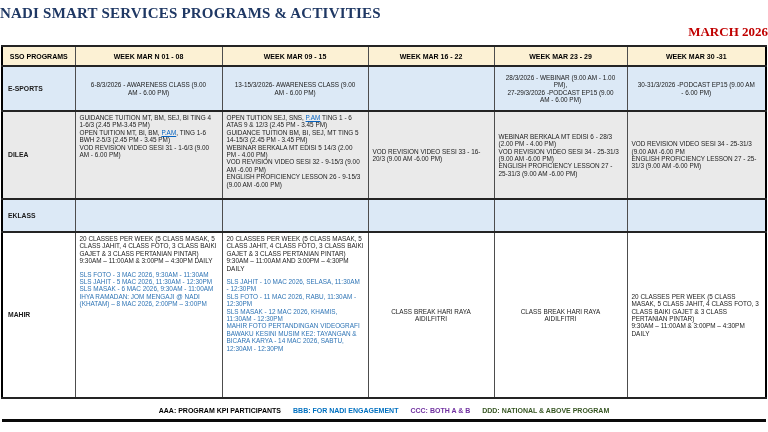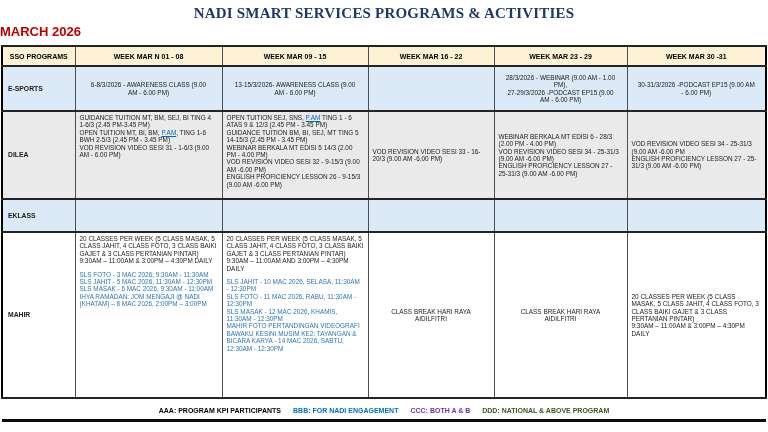--- a/index.html
+++ b/index.html
@@ -1,19 +1,19 @@
 <!DOCTYPE html>
 <html style="--navy: #1F3864; --red: #C00000; --header_bg: #FCF1D4; --row_blue: #DCE9F6; --row_gray: #EAEAEA; --row_white: #FFFFFF; --text_blue: #2E74B5; --link_blue: #0563C1; --footer_blue: #0070C0; --footer_purple: #7030A0; --footer_green: #375623;"><head>
 <meta charset="utf-8">
 <style>
   html,body{margin:0;padding:0;}
   body{width:768px;height:432px;background:#ffffff;font-family:"Liberation Sans",sans-serif;overflow:hidden;}
   .page{position:relative;width:768px;height:432px;overflow:hidden;}
-  .title{text-align:center;color:var(--navy);font-family:"Liberation Serif",serif;font-weight:bold;font-size:15px;line-height:17px;margin-top:5px;letter-spacing:.2px;}
-  .subtitle{text-align:left;color:var(--red);font-family:Liberation Sans, sans-serif;font-weight:bold;font-size:13px;line-height:14px;margin-top:3px;}
+  .title{text-align:left;color:var(--navy);font-family:"Liberation Serif",serif;font-weight:bold;font-size:15px;line-height:17px;margin-top:5px;letter-spacing:.2px;}
+  .subtitle{text-align:right;color:var(--red);font-family:Liberation Serif, serif;font-weight:bold;font-size:13px;line-height:14px;margin-top:3px;}
   table.sched{border-collapse:collapse;table-layout:fixed;width:764px;margin:6px auto 0;border:2px solid #000;}
   .sched th,.sched td{border-left:1px solid #4d4d4d;border-right:1px solid #4d4d4d;border-top:2px solid #242424;border-bottom:2px solid #242424;padding:0;vertical-align:top;}
   .sched thead th{background:var(--header_bg);height:18px;font-size:7px;font-weight:bold;text-align:center;vertical-align:middle;color:#000;}
   .cin{box-sizing:border-box;padding:2px 4px;overflow:hidden;display:flex;flex-direction:column;font-size:6.4px;line-height:7.4px;color:#1a1a1a;}
   .vmid{justify-content:center;}
   .tcenter{text-align:center;padding-left:10px;padding-right:10px;}
   .prog .cin{font-weight:bold;font-size:6.8px;padding-left:5px;}
   .row-esports .cin{height:43px;}
   .row-dilea .cin{height:86px;}
   .row-eklass .cin{height:31px;}

